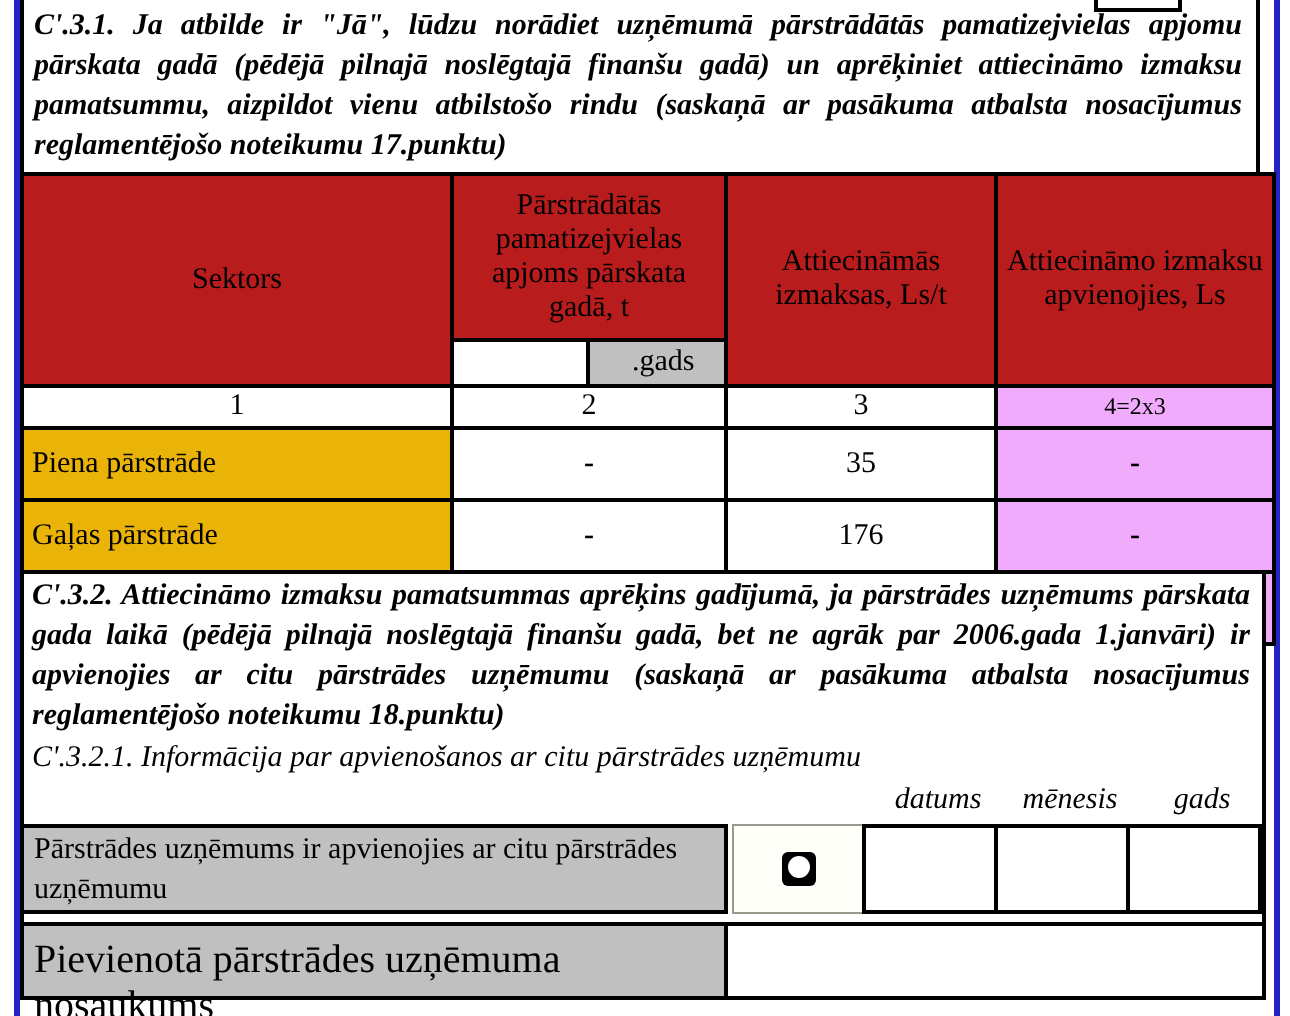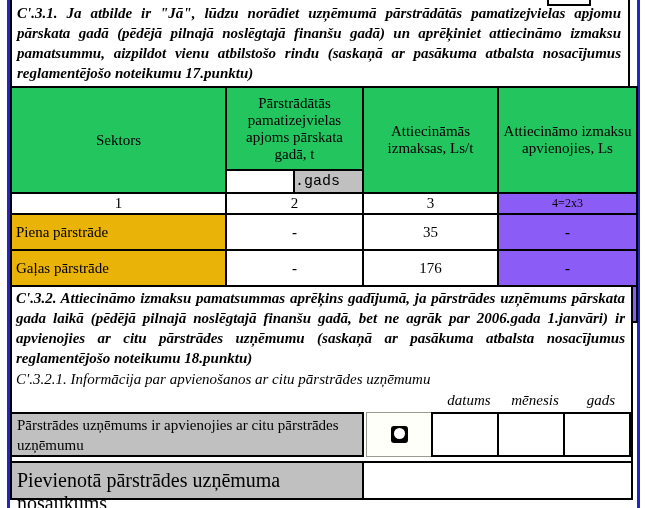--- a/index.html
+++ b/index.html
@@ -24,26 +24,26 @@
     border:2px solid #000; border-top:none;
     padding:3px 7px 3px 5px;
     font-size:15px; line-height:20px; font-weight:bold; font-style:italic;
     text-align:justify;
   }
 
   
   table.main { position:absolute; left:0; top:86px; width:626px;
     border-collapse:collapse; table-layout:fixed; }
   table.main td { border:2px solid #000; font-size:15px; vertical-align:middle; }
-  td.gray { background:#8b5cf6; }
-  td.hdr  { background:#22c55e; text-align:center; padding:2px 4px; }
+  td.gray { background:#f0abfc; }
+  td.hdr  { background:#b91c1c; text-align:center; padding:2px 4px; }
   .subrow-wrap { display:flex; height:21px; }
   .subrow-input { width:68px; background:#fff; border-right:2px solid #000; }
-  .subrow-label { flex:1; background:#c0c0c0; padding-left:0; font-size:15px;
-    display:flex; align-items:center;font-family:Liberation Mono, monospace; }
+  .subrow-label { flex:1; background:#c0c0c0; padding-left:21px; font-size:15px;
+    display:flex; align-items:center; }
   td.num { text-align:center; font-size:13px; height:21px; padding:0; }
   td.sector { background:#eab308; padding:1px 4px; height:36px; }
   td.val { text-align:center; height:21px; }
   td.dash { text-align:center; font-weight:bold; height:21px; }
 
   
   .c32-box {
     position:absolute; left:0; top:285px; width:623px; height:213px;
     border:2px solid #000; background:#fff;
   }

